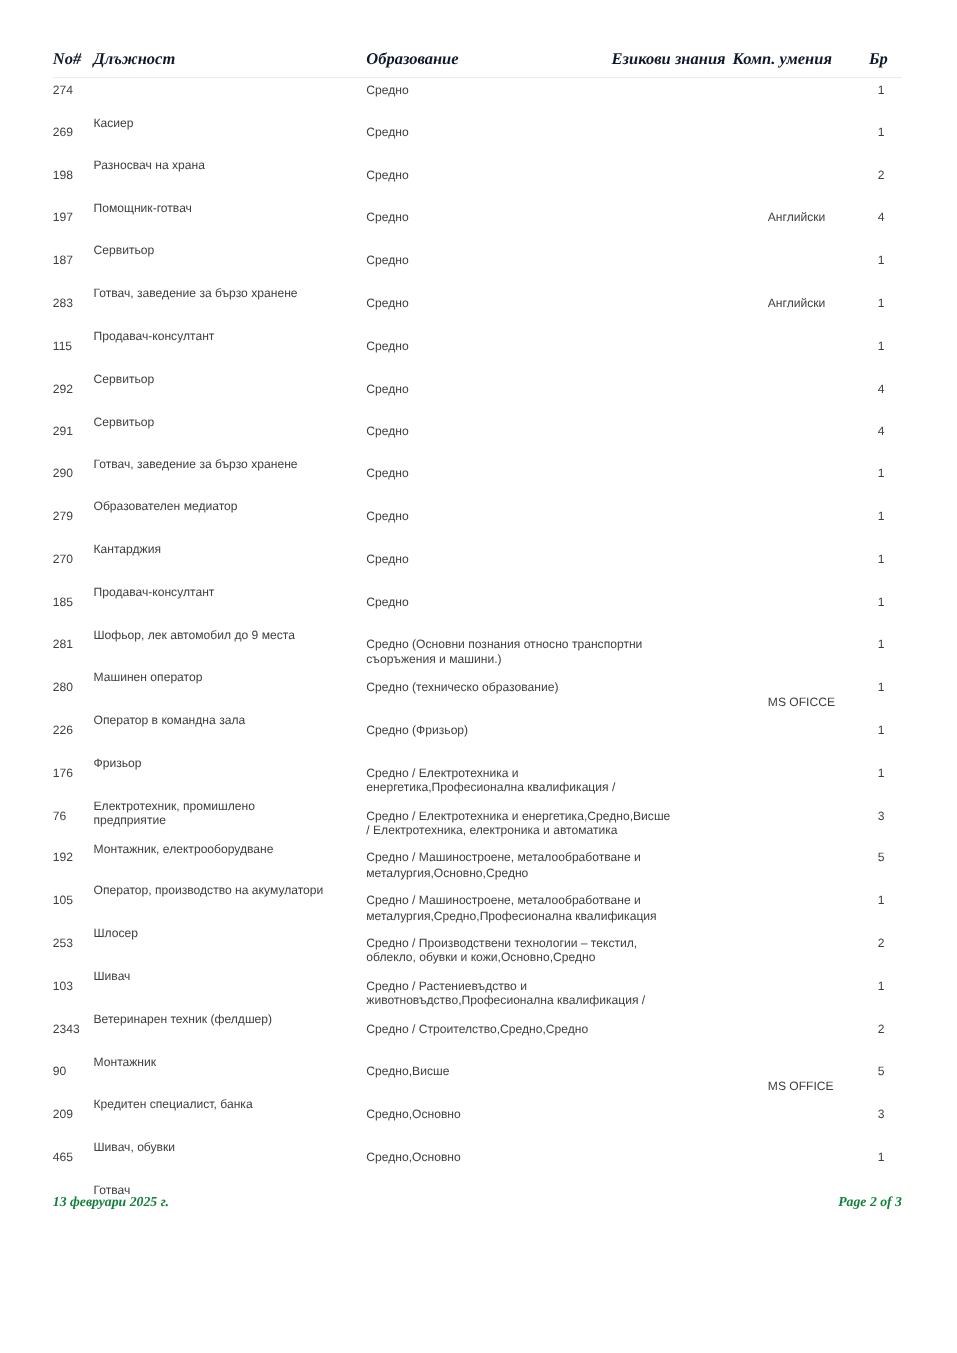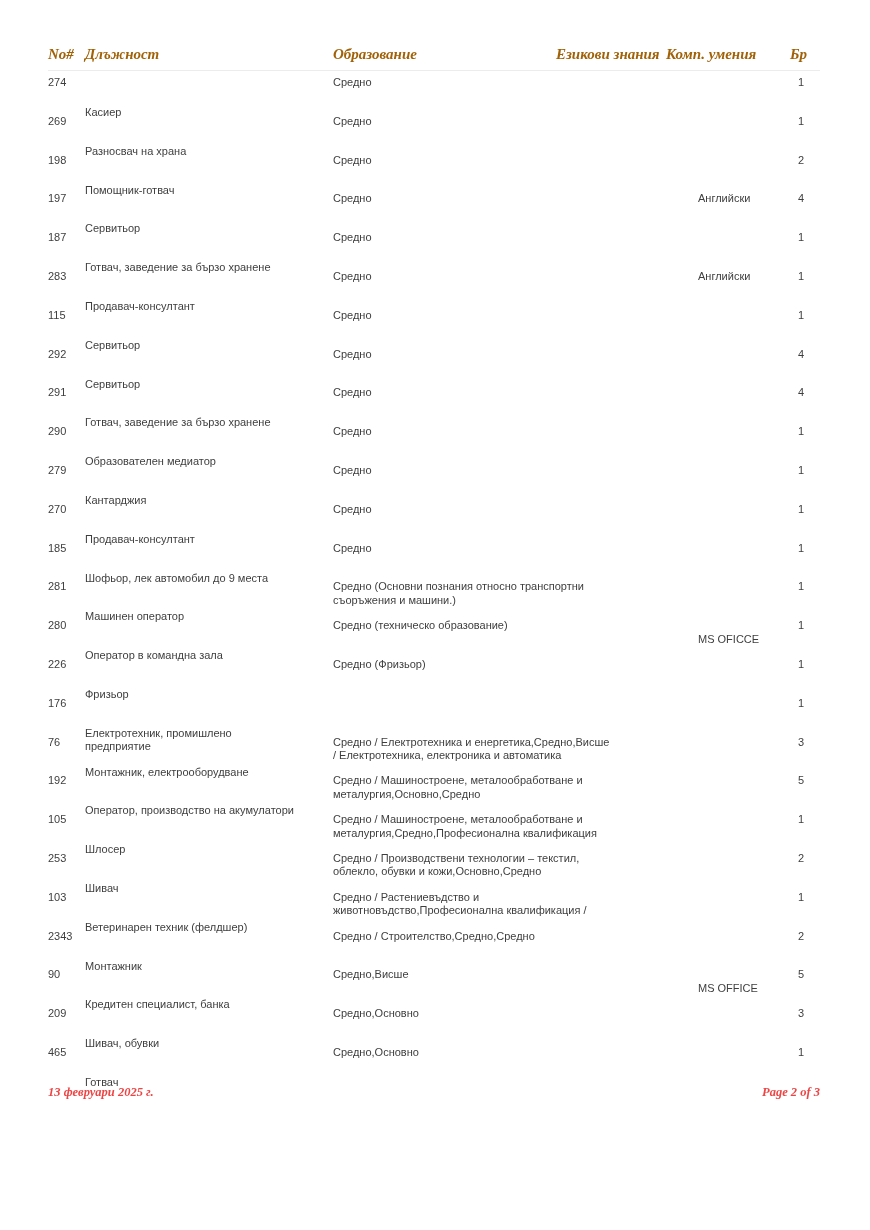--- a/index.html
+++ b/index.html
@@ -16,21 +16,21 @@
   .thead {
     position: absolute;
     left: 48px;
     top: 44px;
     width: 772px;
     height: 26px;
     font-family: "Liberation Serif", serif;
     font-weight: bold;
     font-style: italic;
     font-size: 15px;
-    color: #a16207;
+    color: #0f172a;
     border-bottom: 1px solid #ececec;
   }
   .th { position: absolute; top: 2px; white-space: nowrap; }
   .th-no        { left: 0; }
   .th-position  { left: 37px; }
   .th-education { left: 285px; }
   .th-languages { left: 508px; text-align: right; }
   .th-computer  { left: 618px; text-align: center; }
   .th-count     { left: 742px; }
   .rows { position: absolute; left: 48px; top: 76px; width: 772px; }
@@ -51,21 +51,21 @@
     position: absolute;
     left: 48px;
     top: 1085px;
     width: 772px;
     display: flex;
     justify-content: space-between;
     font-family: "Liberation Serif", serif;
     font-weight: bold;
     font-style: italic;
     font-size: 12.5px;
-    color: #ef4444;
+    color: #15803d;
   }
 </style>
 </head>
 <body>
 
 <div class="page">
 
   <div class="thead">
     <span class="th th-no">No#</span>
     <span class="th th-position">Длъжност</span>
@@ -250,20 +250,22 @@
         <div class="lang-line"></div>
         <div class="comp-line"></div>
       </div>
       <div class="cell cell-count">1</div>
     </div>
 
     <div class="row">
       <div class="cell cell-no">176</div>
       <div class="cell cell-position">Електротехник, промишлено
 предприятие</div>
+      <div class="cell cell-education">Средно / Електротехника и
+енергетика,Професионална квалификация /</div>
       <div class="cell cell-langcomp">
         <div class="lang-line"></div>
         <div class="comp-line"></div>
       </div>
       <div class="cell cell-count">1</div>
     </div>
 
     <div class="row">
       <div class="cell cell-no">76</div>
       <div class="cell cell-position">Монтажник, електрооборудване</div>

